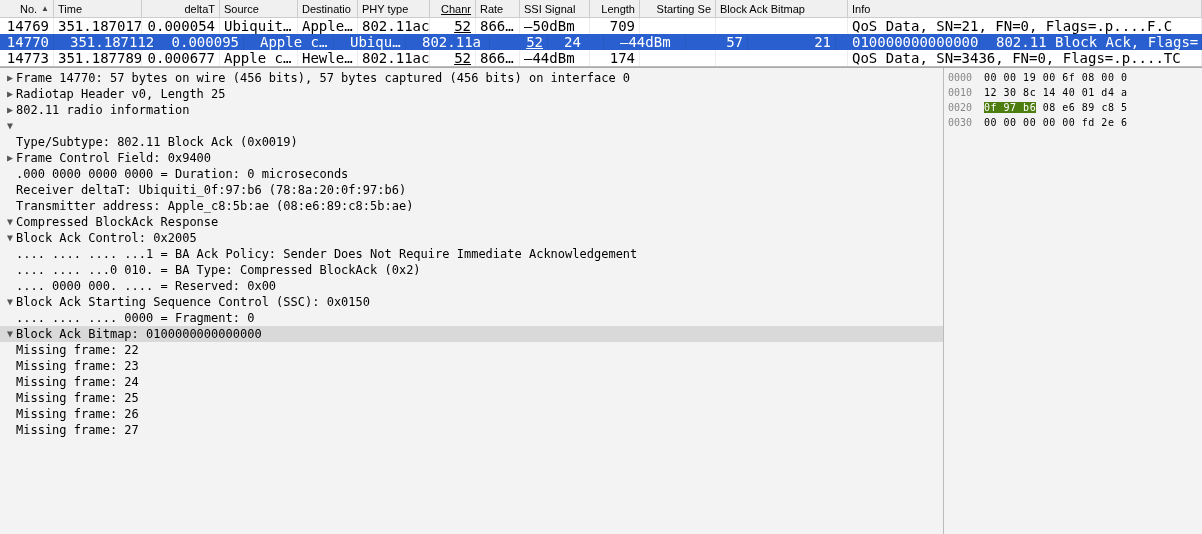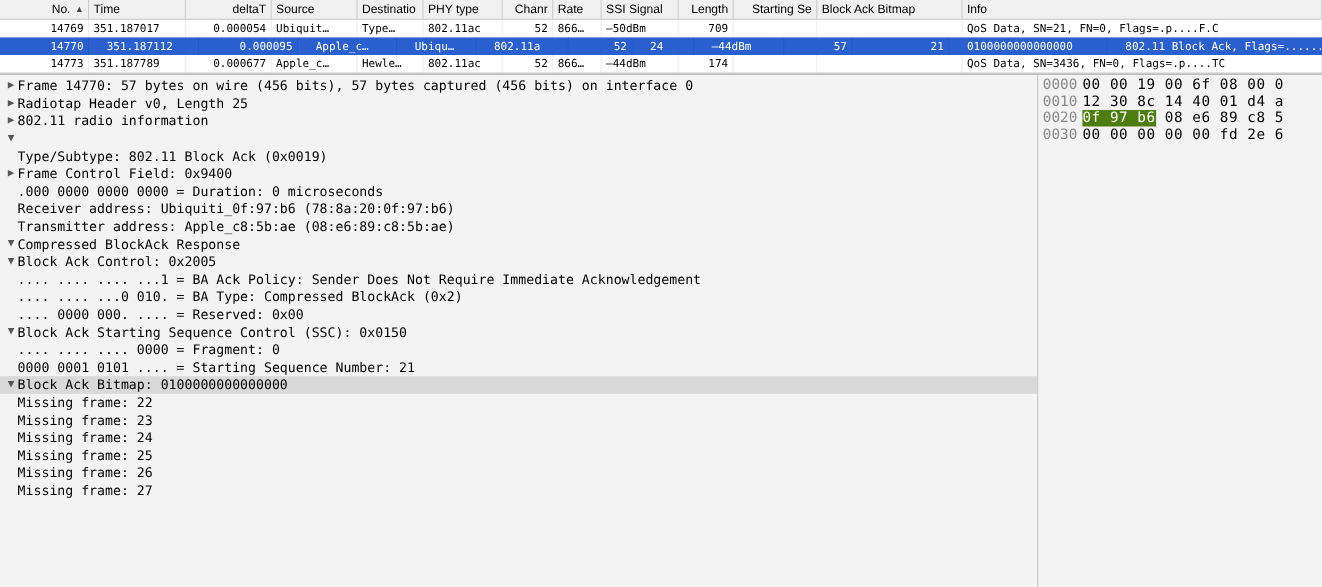--- a/index.html
+++ b/index.html
@@ -18,32 +18,31 @@
     height: 534px;
   }
   
   .packet-list {
     border-bottom: 1px solid #bbb;
   }
   .pl-header, .pl-row {
     display: flex;
     align-items: center;
     white-space: nowrap;
-    padding-left: 27px;
   }
   .pl-header {
     background: #f0f0f0;
     border-bottom: 1px solid #ccc;
     height: 18px;
     font-size: 11px;
   }
   .pl-row {
     height: 16px;
     font-family: Menlo, Consolas, monospace;
-    font-size: 10px;
+    font-size: 14px;
   }
   .pl-row.selected {
     background: #2a5fcf;
     color: #fff;
     gap: 12px;
   }
   .col {
     padding: 0 4px;
     overflow: hidden;
     text-overflow: ellipsis;
@@ -52,21 +51,21 @@
     display:flex;
     align-items:center;
   }
   .pl-header .col { border-right: 1px solid #ccc; }
   .col.no     { width: 54px; justify-content:flex-end; }
   .col.time   { width: 88px; }
   .col.deltat { width: 78px; text-align:right; justify-content:flex-end; }
   .col.src    { width: 78px; }
   .col.dst    { width: 60px; }
   .col.phy    { width: 72px; }
-  .col.chan   { width: 46px; text-align:right; justify-content:flex-end; }
+  .col.chan   { width: 46px; text-align:right; justify-content:flex-end;text-decoration:underline; }
   .col.rate   { width: 44px; }
   .col.ssi    { width: 70px; }
   .col.len    { width: 50px; text-align:right; justify-content:flex-end;}
   .col.sseq   { width: 76px; text-align:right; justify-content:flex-end;}
   .col.bab    { width: 132px; }
   .col.info   { flex: 1; }
   .sort-arrow {
     margin-left: 4px;
     font-size: 8px;
     color: #444;
@@ -109,21 +108,21 @@
     user-select:none;
   }
   .indent-0 { padding-left: 4px; }
   .indent-1 { padding-left: 20px; }
   .indent-2 { padding-left: 36px; }
   .indent-3 { padding-left: 52px; }
   
   .hex {
     width: 258px;
     font-family: Menlo, Consolas, monospace;
-    font-size: 13px;
+    font-size: 10px;
     line-height: 15px;
     padding: 2px 4px;
     background:#f3f3f3;
     overflow:hidden;
     white-space: nowrap;
   }
   .hex .hrow { display:flex; }
   .hex .off { color:#888; width:36px; }
   .hex .bytes { letter-spacing: 0.5px; }
   .hex .sel { background:#4d7c0f; color:#fff; }
@@ -151,21 +150,21 @@
       <div class="col sseq">Starting Se</div>
       <div class="col bab">Block Ack Bitmap</div>
       <div class="col info">Info</div>
     </div>
     <div id="pl-body">
         <div class="pl-row">
           <div class="col no">14769</div>
           <div class="col time">351.187017</div>
           <div class="col deltat">0.000054</div>
           <div class="col src">Ubiquit…</div>
-          <div class="col dst">Type…</div>
+          <div class="col dst">Apple…</div>
           <div class="col phy">802.11ac</div>
           <div class="col chan">52</div>
           <div class="col rate">866…</div>
           <div class="col ssi">–50dBm</div>
           <div class="col len">709</div>
           <div class="col sseq"></div>
           <div class="col bab"></div>
           <div class="col info">QoS Data, SN=21, FN=0, Flags=.p....F.C</div>
         </div>
         <div class="pl-row selected">
@@ -203,30 +202,29 @@
 
   <div class="bottom">
     <div class="tree" id="tree">
         <div class="row indent-0"><span class="tog">▶</span><span>Frame 14770: 57 bytes on wire (456 bits), 57 bytes captured (456 bits) on interface 0</span></div>
         <div class="row indent-0"><span class="tog">▶</span><span>Radiotap Header v0, Length 25</span></div>
         <div class="row indent-0"><span class="tog">▶</span><span>802.11 radio information</span></div>
         <div class="row indent-0"><span class="tog">▼</span></div>
         <div class="row indent-1"><span class="tog"></span><span>Type/Subtype: 802.11 Block Ack (0x0019)</span></div>
         <div class="row indent-1"><span class="tog">▶</span><span>Frame Control Field: 0x9400</span></div>
         <div class="row indent-1"><span class="tog"></span><span>.000 0000 0000 0000 = Duration: 0 microseconds</span></div>
-        <div class="row indent-1"><span class="tog"></span><span>Receiver address: Ubiquiti_0f:97:b6 (78:8a:20:0f:97:b6)</span></div>
+        <div class="row indent-1"><span class="tog"></span><span>Receiver deltaT: Ubiquiti_0f:97:b6 (78:8a:20:0f:97:b6)</span></div>
         <div class="row indent-1"><span class="tog"></span><span>Transmitter address: Apple_c8:5b:ae (08:e6:89:c8:5b:ae)</span></div>
         <div class="row indent-1"><span class="tog">▼</span><span>Compressed BlockAck Response</span></div>
         <div class="row indent-2"><span class="tog">▼</span><span>Block Ack Control: 0x2005</span></div>
         <div class="row indent-3"><span class="tog"></span><span>.... .... .... ...1 = BA Ack Policy: Sender Does Not Require Immediate Acknowledgement</span></div>
         <div class="row indent-3"><span class="tog"></span><span>.... .... ...0 010. = BA Type: Compressed BlockAck (0x2)</span></div>
         <div class="row indent-3"><span class="tog"></span><span>.... 0000 000. .... = Reserved: 0x00</span></div>
         <div class="row indent-2"><span class="tog">▼</span><span>Block Ack Starting Sequence Control (SSC): 0x0150</span></div>
         <div class="row indent-3"><span class="tog"></span><span>.... .... .... 0000 = Fragment: 0</span></div>
-        <div class="row indent-3"><span class="tog"></span><span>0000 0001 0101 .... = Starting Sequence Number: 21</span></div>
         <div class="row indent-2 hl"><span class="tog">▼</span><span>Block Ack Bitmap: 0100000000000000</span></div>
         <div class="row indent-3"><span class="tog"></span><span>Missing frame: 22</span></div>
         <div class="row indent-3"><span class="tog"></span><span>Missing frame: 23</span></div>
         <div class="row indent-3"><span class="tog"></span><span>Missing frame: 24</span></div>
         <div class="row indent-3"><span class="tog"></span><span>Missing frame: 25</span></div>
         <div class="row indent-3"><span class="tog"></span><span>Missing frame: 26</span></div>
         <div class="row indent-3"><span class="tog"></span><span>Missing frame: 27</span></div>
       </div>
     <div class="hex" id="hex">
         <div class="hrow">

